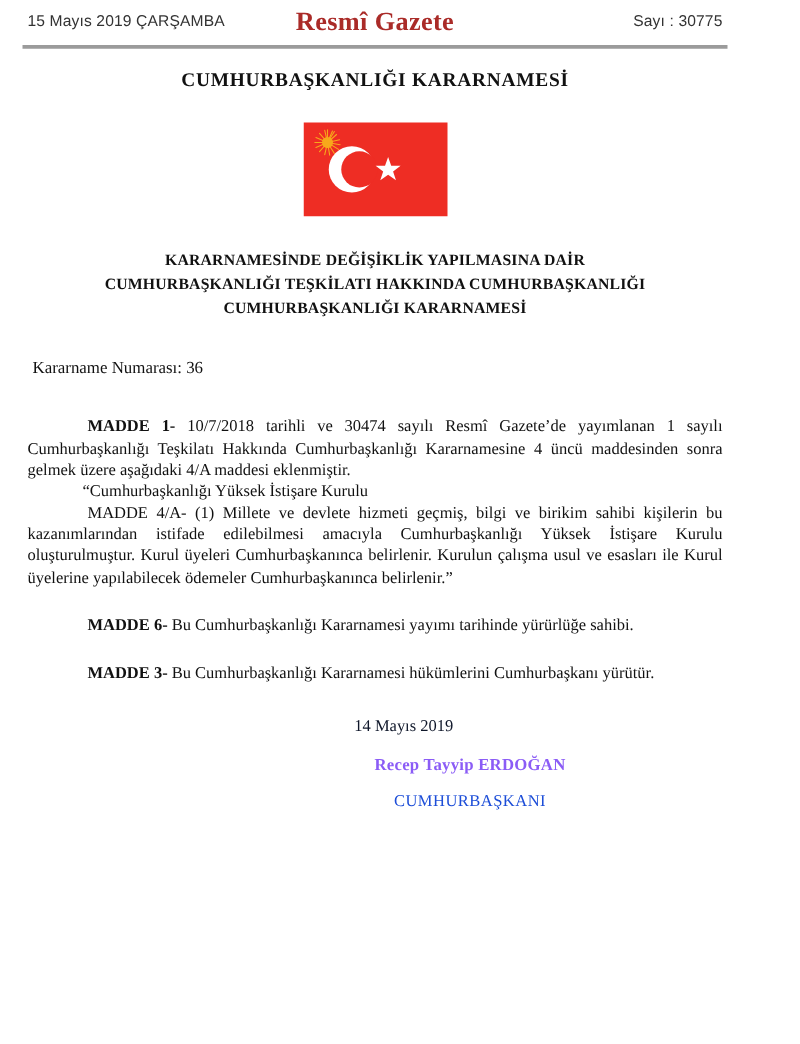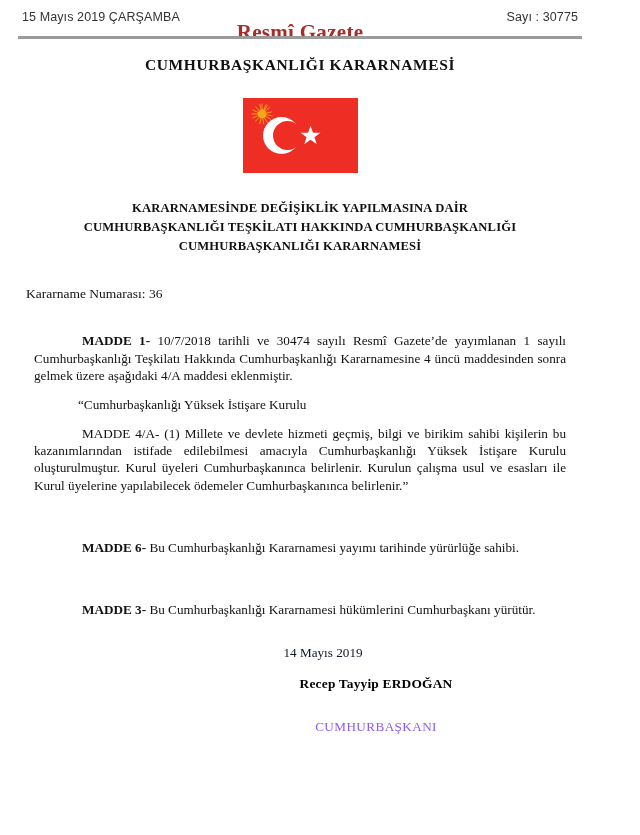--- a/index.html
+++ b/index.html
@@ -40,21 +40,21 @@
     font-size: 12.5px;
     color: #333333;
     letter-spacing: 0.1px;
     padding-top: 10px;
     white-space: nowrap;
   }
   .masthead-title {
     position: absolute;
     left: 0;
     right: 0;
-    top: 20px;
+    top: 5px;
     text-align: center;
     font-family: "Liberation Serif", serif;
     font-size: 21px;
     font-weight: bold;
     color: #aa2b28;
     letter-spacing: 0.3px;
     pointer-events: none;
   }
   .masthead-rule {
     position: absolute;
@@ -144,21 +144,21 @@
 
   
   .body-block {
     margin: 30px 22px 0 22px;
     font-size: 13.2px;
     line-height: 1.30;
     text-align: justify;
     color: #111111;
   }
   .para {
-    margin: 12px;
+    margin: 0;
     text-indent: 48px;
     text-align: justify;
     text-justify: inter-word;
   }
   .para.quote-line {
     text-indent: 44px;
   }
   .para-label {
     font-weight: bold;
   }
@@ -171,29 +171,29 @@
     font-size: 13.2px;
     color: #0f172a;
     padding-left: 46px;
   }
   .sign-name {
     margin-top: 14px;
     text-align: center;
     font-size: 13.4px;
     font-weight: bold;
     letter-spacing: 0.2px;
-    color: #000000;
+    color: #8b5cf6;
     padding-left: 152px;
   }
   .sign-role {
-    margin-top: 25px;
+    margin-top: 11px;
     text-align: center;
     font-size: 13.2px;
     letter-spacing: 0.4px;
-    color: #8b5cf6;
+    color: #1d4ed8;
     padding-left: 152px;
   }
 </style>
 </head>
 <body>
 
 <div class="page">
 
   <div class="masthead">
     <div class="masthead-date">15 Mayıs 2019 ÇARŞAMBA</div>

